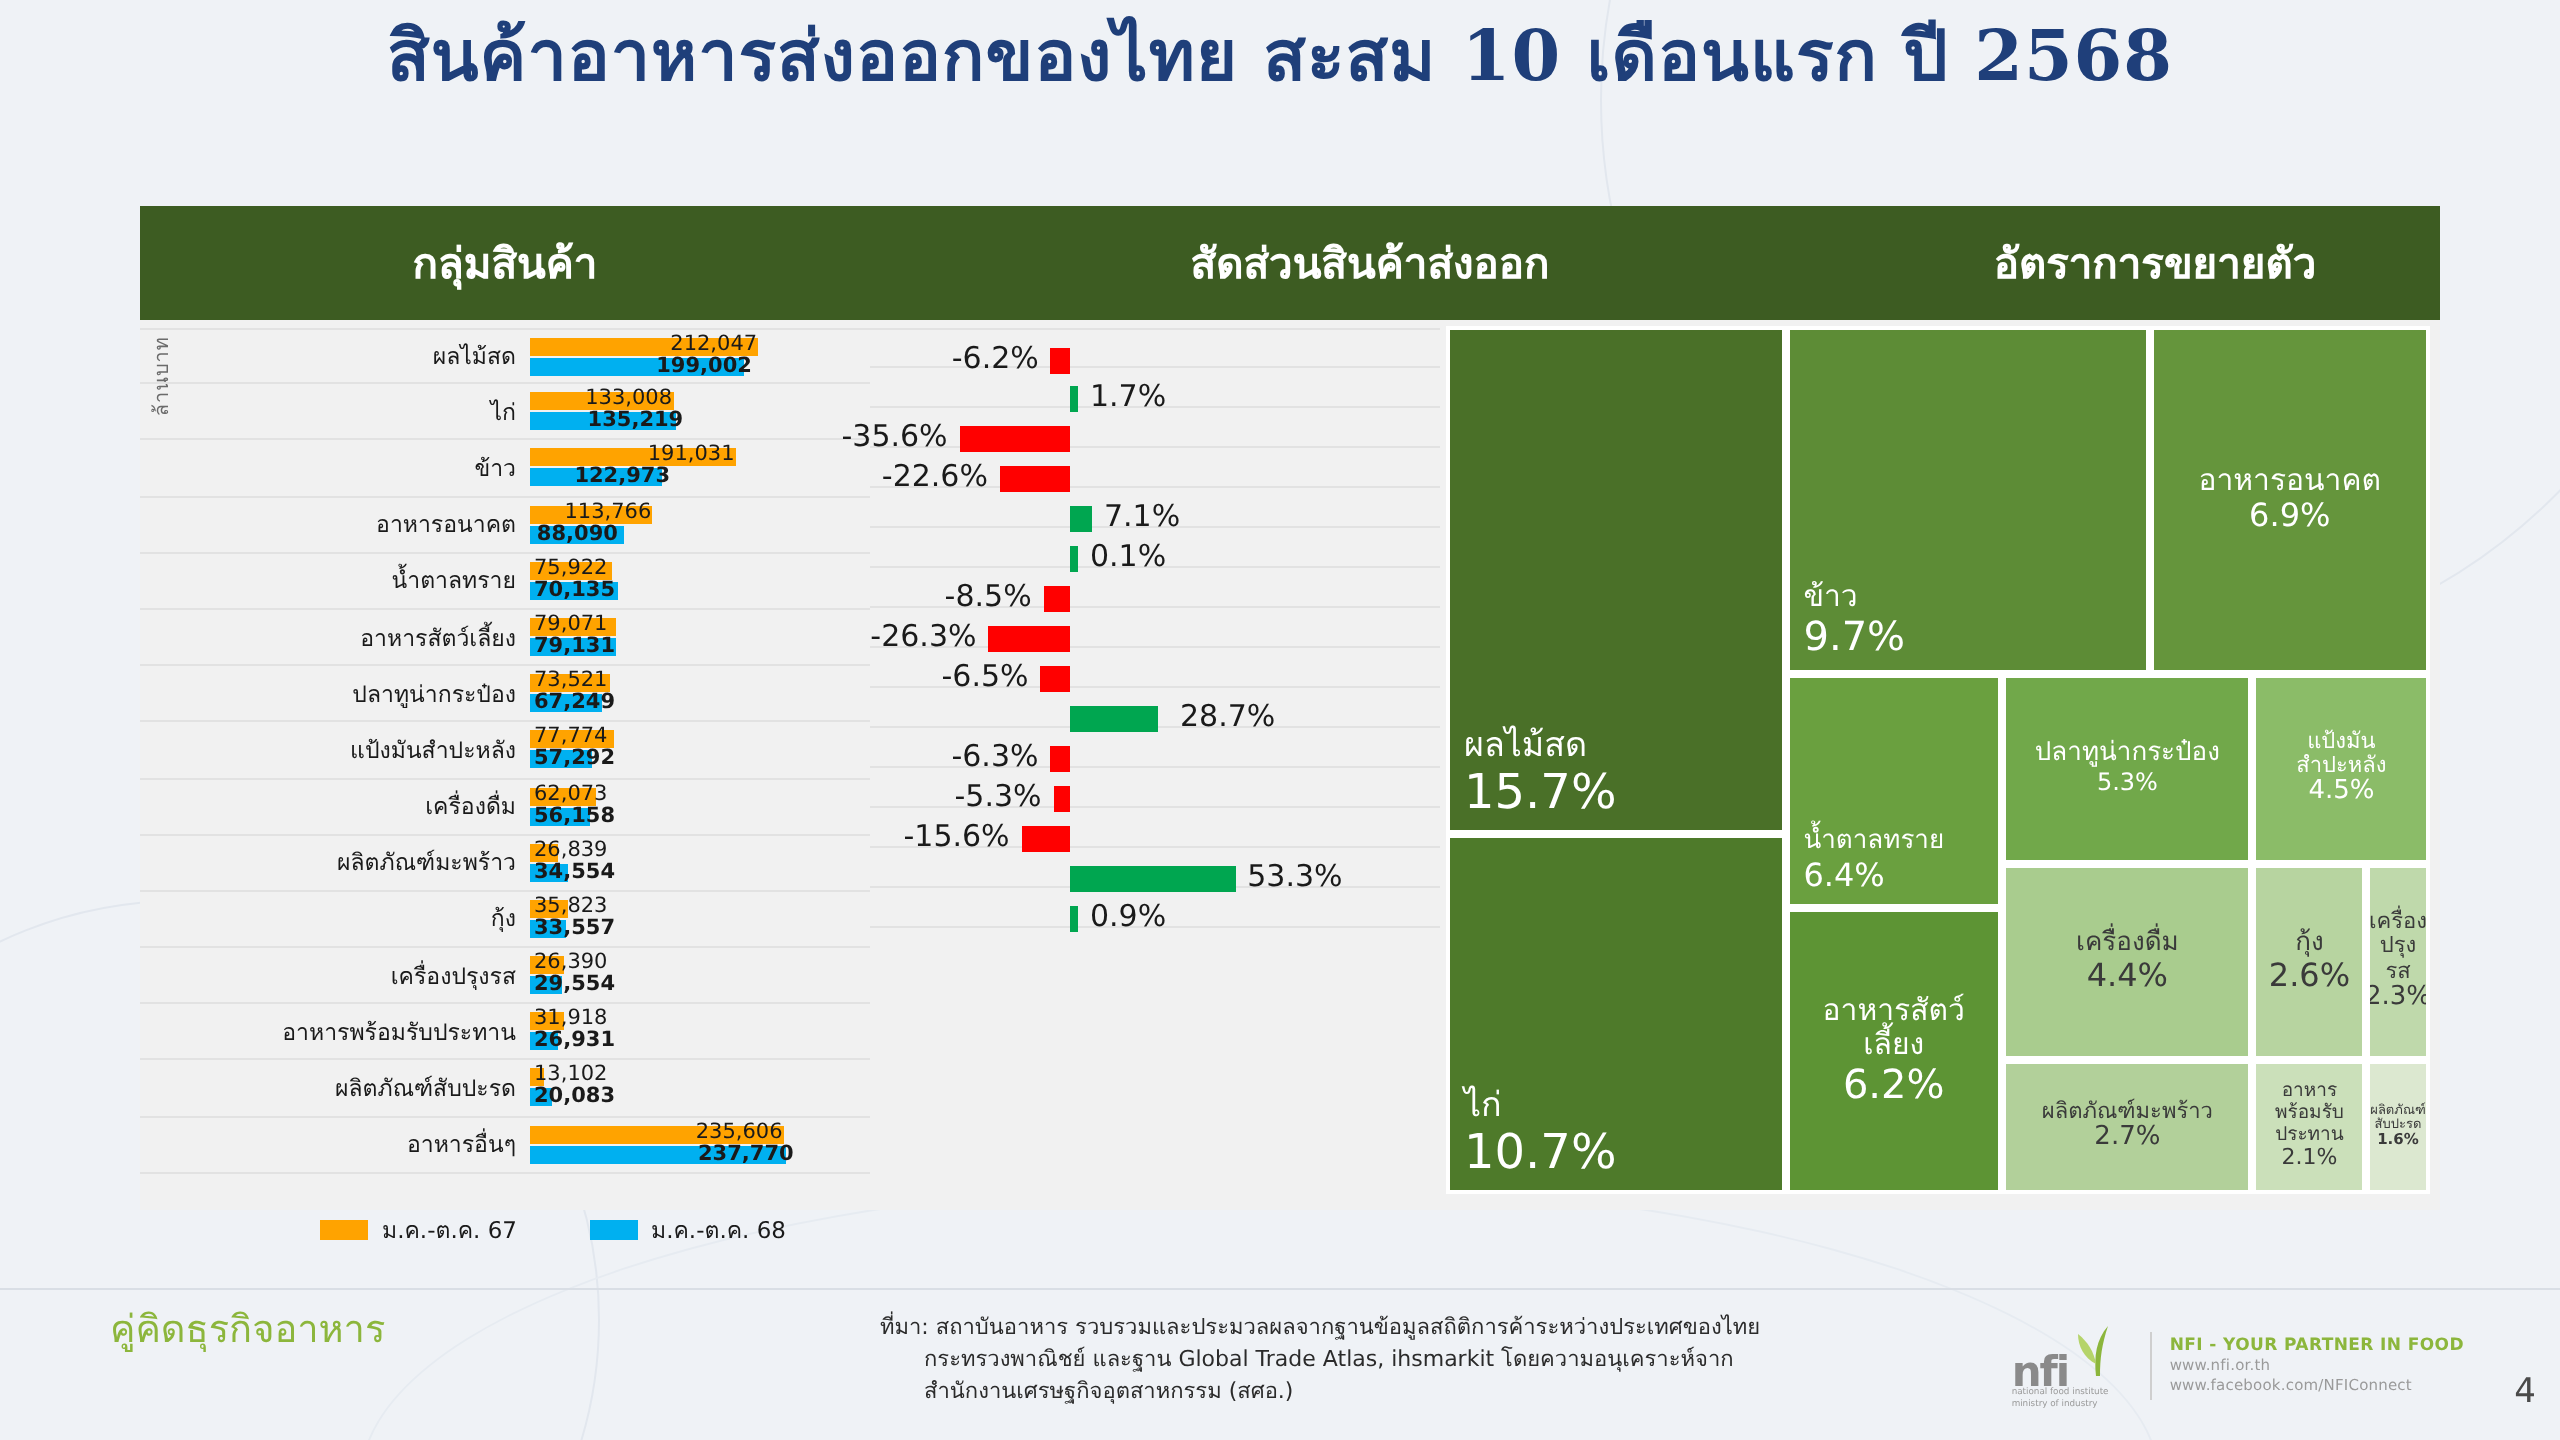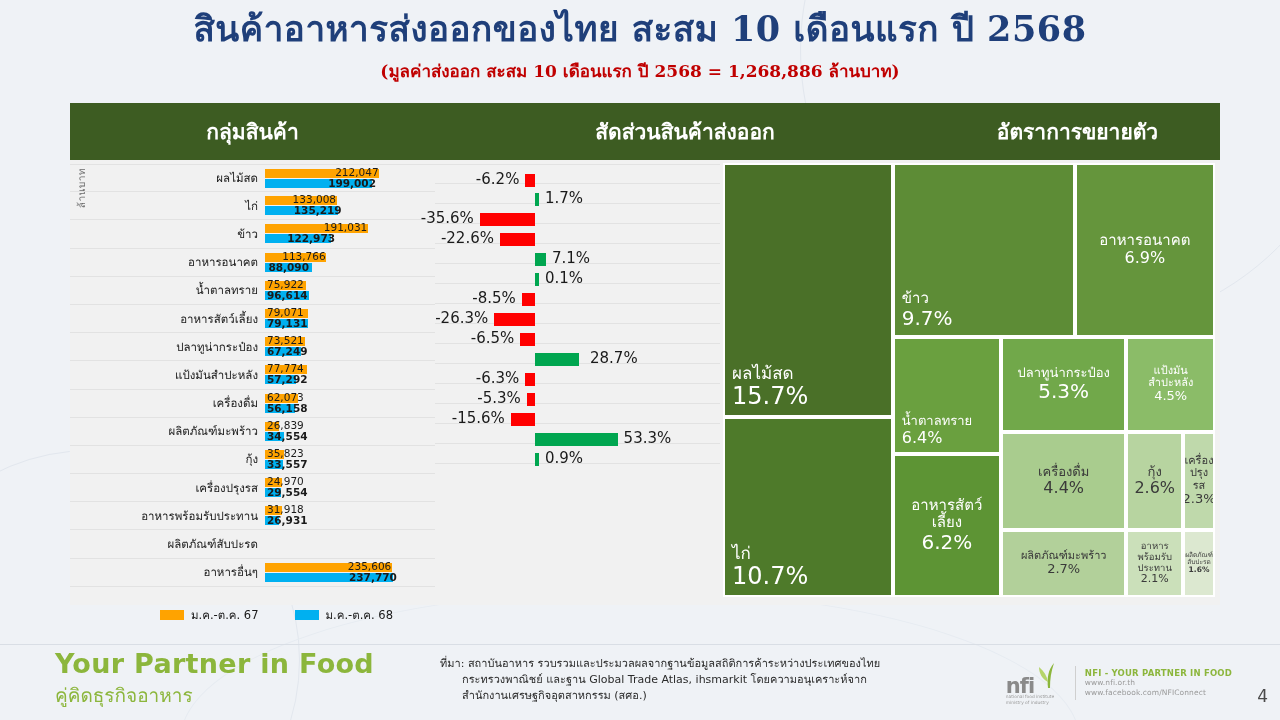--- a/index.html
+++ b/index.html
@@ -185,21 +185,20 @@
 </style>
 </head>
 <body>
 
 <div class="bg-arc arc1"></div>
 <div class="bg-arc arc2"></div>
 <div class="bg-arc arc3"></div>
 
 <div class="title-wrap">
   <div class="main-title">สินค้าอาหารส่งออกของไทย สะสม 10 เดือนแรก ปี 2568</div>
-  <div class="sub-title">(มูลค่าส่งออก สะสม 10 เดือนแรก  ปี 2568  =   1,268,886 ล้านบาท)</div>
 </div>
 
 <div class="panel">
 
   <div class="panel-header">
     <div class="hdr-col hdr-a">กลุ่มสินค้า</div>
     <div class="hdr-col hdr-c">สัดส่วนสินค้าส่งออก</div>
     <div class="hdr-col hdr-b">อัตราการขยายตัว</div>
   </div>
 
@@ -243,21 +242,21 @@
               <div class="bar curr" style="width: 47.422px; background: rgb(0, 176, 240);"></div>
               <div class="bval curr" style="left: 3.42196px;">88,090</div>
             </div>
           </div>
           <div class="brow">
             <div class="cat-label">น้ำตาลทราย</div>
             <div class="bars">
               <div class="bar prev" style="width: 40.8715px; background: rgb(255, 163, 0);"></div>
               <div class="bval prev" style="left: 2px;">75,922</div>
               <div class="bar curr" style="width: 43.7796px; background: rgb(0, 176, 240);"></div>
-              <div class="bval curr" style="left: 2px;">96,614</div>
+              <div class="bval curr" style="left: 2px;">70,135</div>
             </div>
           </div>
           <div class="brow">
             <div class="cat-label">อาหารสัตว์เลี้ยง</div>
             <div class="bars">
               <div class="bar prev" style="width: 42.5667px; background: rgb(255, 163, 0);"></div>
               <div class="bval prev" style="left: 2px;">79,071</div>
               <div class="bar curr" style="width: 42.599px; background: rgb(0, 176, 240);"></div>
               <div class="bval curr" style="left: 2px;">79,131</div>
             </div>
@@ -304,36 +303,42 @@
               <div class="bar prev" style="width: 19.2848px; background: rgb(255, 163, 0);"></div>
               <div class="bval prev" style="left: 2px;">35,823</div>
               <div class="bar curr" style="width: 18.0649px; background: rgb(0, 176, 240);"></div>
               <div class="bval curr" style="left: 2px;">33,557</div>
             </div>
           </div>
           <div class="brow">
             <div class="cat-label">เครื่องปรุงรส</div>
             <div class="bars">
               <div class="bar prev" style="width: 16.8074px; background: rgb(255, 163, 0);"></div>
-              <div class="bval prev" style="left: 2px;">24,970</div>
+              <div class="bval prev" style="left: 2px;">26,390</div>
               <div class="bar curr" style="width: 15.91px; background: rgb(0, 176, 240);"></div>
               <div class="bval curr" style="left: 2px;">29,554</div>
             </div>
           </div>
           <div class="brow">
             <div class="cat-label">อาหารพร้อมรับประทาน</div>
             <div class="bars">
               <div class="bar prev" style="width: 17.1826px; background: rgb(255, 163, 0);"></div>
               <div class="bval prev" style="left: 2px;">31,918</div>
               <div class="bar curr" style="width: 14.4979px; background: rgb(0, 176, 240);"></div>
               <div class="bval curr" style="left: 2px;">26,931</div>
             </div>
           </div>
           <div class="brow">
             <div class="cat-label">ผลิตภัณฑ์สับปะรด</div>
+            <div class="bars">
+              <div class="bar prev" style="width: 7.05327px; background: rgb(255, 163, 0);"></div>
+              <div class="bval prev" style="left: 2px;">13,102</div>
+              <div class="bar curr" style="width: 10.8114px; background: rgb(0, 176, 240);"></div>
+              <div class="bval curr" style="left: 2px;">20,083</div>
+            </div>
           </div>
           <div class="brow">
             <div class="cat-label">อาหารอื่นๆ</div>
             <div class="bars">
               <div class="bar prev" style="width: 126.835px; background: rgb(255, 163, 0);"></div>
               <div class="bval prev" style="left: 82.835px;">235,606</div>
               <div class="bar curr" style="width: 128px; background: rgb(0, 176, 240);"></div>
               <div class="bval curr" style="left: 84px;">237,770</div>
             </div>
           </div>
@@ -456,21 +461,21 @@
           <div class="tile dark" style="left: 34.5%; top: 40%; width: 22%; height: 27%; background: rgb(106, 160, 63);">
             <div class="t-name" style="font-size: 13px;">น้ำตาลทราย</div>
             <div class="t-pct" style="font-size: 16px;">6.4%</div>
           </div>
           <div class="tile dark center" style="left: 34.5%; top: 67%; width: 22%; height: 33%; background: rgb(93, 148, 52);">
             <div class="t-name" style="font-size: 15px;">อาหารสัตว์เลี้ยง</div>
             <div class="t-pct" style="font-size: 20px;">6.2%</div>
           </div>
           <div class="tile dark center" style="left: 56.5%; top: 40%; width: 25.5%; height: 22%; background: rgb(113, 168, 74);">
             <div class="t-name" style="font-size: 13px;">ปลาทูน่ากระป๋อง</div>
-            <div class="t-pct" style="font-size: 20px;">5.3%</div>
+            <div class="t-pct" style="font-size: 12px;">5.3%</div>
           </div>
           <div class="tile dark center" style="left: 82%; top: 40%; width: 18%; height: 22%; background: rgb(139, 188, 104);">
             <div class="t-name" style="font-size: 11px;">แป้งมันสำปะหลัง</div>
             <div class="t-pct" style="font-size: 13px;">4.5%</div>
           </div>
           <div class="tile light center" style="left: 56.5%; top: 62%; width: 25.5%; height: 22.5%; background: rgb(169, 204, 142);">
             <div class="t-name" style="font-size: 13px;">เครื่องดื่ม</div>
             <div class="t-pct" style="font-size: 16px;">4.4%</div>
           </div>
           <div class="tile light center" style="left: 82%; top: 62%; width: 11.5%; height: 22.5%; background: rgb(183, 212, 160);">
@@ -506,21 +511,20 @@
   </div>
   <div class="lg-item">
     <span class="lg-sw" id="lg-sw-1" style="background: rgb(0, 176, 240);"></span>
     <span>ม.ค.-ต.ค.  68</span>
   </div>
 </div>
 
 <div class="footer-rule"></div>
 
 <div class="brand">
-  <div class="brand-en">Your Partner in Food</div>
   <div class="brand-th">คู่คิดธุรกิจอาหาร</div>
 </div>
 
 <div class="source">
   <div class="l1">ที่มา: สถาบันอาหาร รวบรวมและประมวลผลจากฐานข้อมูลสถิติการค้าระหว่างประเทศของไทย</div>
   <div class="l2">กระทรวงพาณิชย์ และฐาน Global  Trade  Atlas, ihsmarkit  โดยความอนุเคราะห์จาก</div>
   <div class="l3">สำนักงานเศรษฐกิจอุตสาหกรรม (สศอ.)</div>
 </div>
 
 <div class="logo-wrap">

